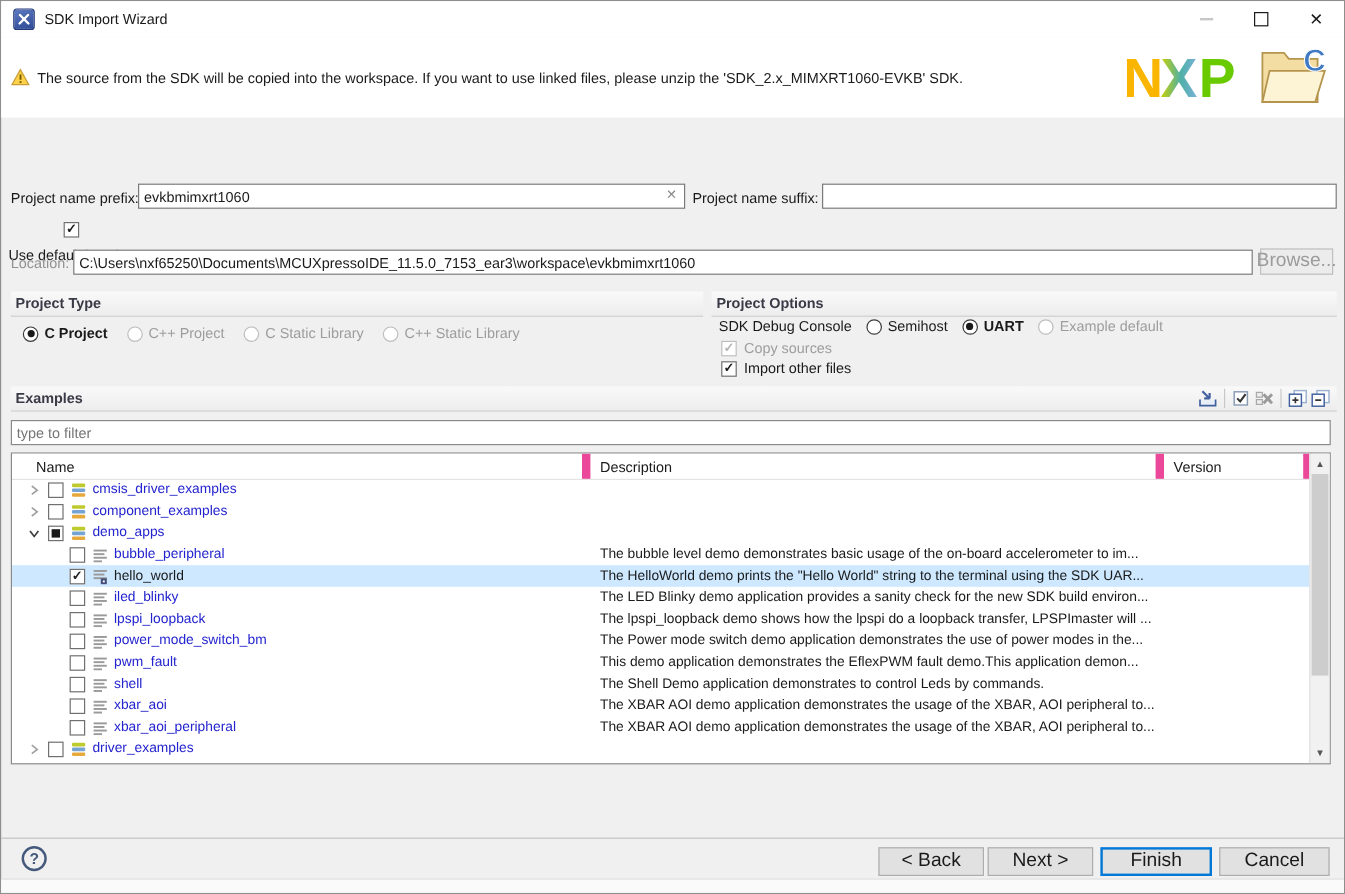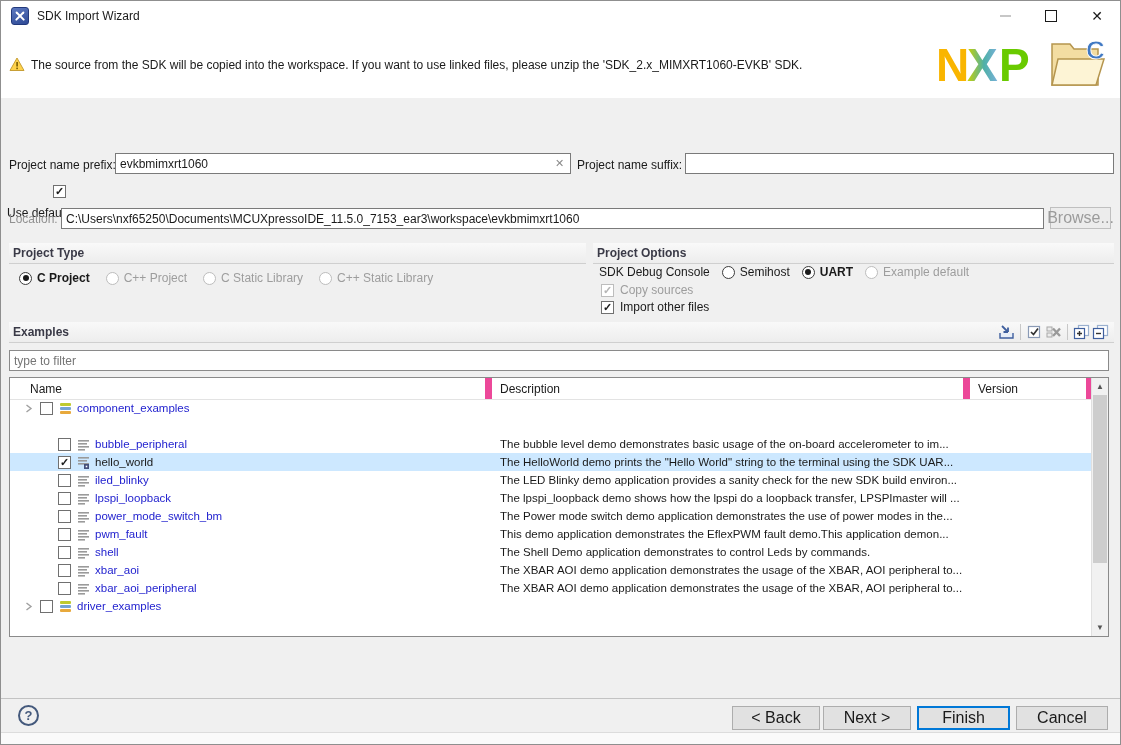--- a/index.html
+++ b/index.html
@@ -261,26 +261,62 @@
               </svg>
             </span>
             <span class="cb "></span>
             <span class="ticon">
               <svg width="13" height="13" viewBox="0 0 13 13">
                 <rect x="1" y="1" width="11" height="3" rx="1" fill="#bfca2e"></rect>
                 <rect x="1" y="5" width="11" height="3" rx="1" fill="#74a3d4"></rect>
                 <rect x="1" y="9" width="11" height="3" rx="1" fill="#e8a93c"></rect>
               </svg>
             </span>
+            <span class="tname">cmsis_driver_examples</span>
+          </div>
+          <div class="cell c-desc"></div>
+          <div class="cell c-ver"></div>
+        </div>
+        <div class="trow">
+          <div class="cell c-name lvl0">
+            <span class="chev">
+              <svg width="9" height="9" viewBox="0 0 9 9">
+                <path d="M2.5 1 L7 4.5 L2.5 8" fill="none" stroke="#a0a0a0" stroke-width="1.4"></path>
+              </svg>
+            </span>
+            <span class="cb "></span>
+            <span class="ticon">
+              <svg width="13" height="13" viewBox="0 0 13 13">
+                <rect x="1" y="1" width="11" height="3" rx="1" fill="#bfca2e"></rect>
+                <rect x="1" y="5" width="11" height="3" rx="1" fill="#74a3d4"></rect>
+                <rect x="1" y="9" width="11" height="3" rx="1" fill="#e8a93c"></rect>
+              </svg>
+            </span>
             <span class="tname">component_examples</span>
           </div>
           <div class="cell c-desc"></div>
           <div class="cell c-ver"></div>
         </div>
         <div class="trow">
+          <div class="cell c-name lvl0">
+            <span class="chev">
+              <svg width="9" height="9" viewBox="0 0 9 9">
+                <path d="M1 2.5 L4.5 7 L8 2.5" fill="none" stroke="#3c3c3c" stroke-width="1.4"></path>
+              </svg>
+            </span>
+            <span class="cb partial"></span>
+            <span class="ticon">
+              <svg width="13" height="13" viewBox="0 0 13 13">
+                <rect x="1" y="1" width="11" height="3" rx="1" fill="#bfca2e"></rect>
+                <rect x="1" y="5" width="11" height="3" rx="1" fill="#74a3d4"></rect>
+                <rect x="1" y="9" width="11" height="3" rx="1" fill="#e8a93c"></rect>
+              </svg>
+            </span>
+            <span class="tname">demo_apps</span>
+          </div>
           <div class="cell c-desc"></div>
           <div class="cell c-ver"></div>
         </div>
         <div class="trow">
           <div class="cell c-name lvl1">
             <span class="cb "></span>
             <span class="ticon">
               <svg width="13" height="13" viewBox="0 0 13 13">
                 <rect x="1" y="2" width="11" height="1.6" fill="#9a9a9a"></rect>
                 <rect x="1" y="5" width="9" height="1.6" fill="#9a9a9a"></rect>

